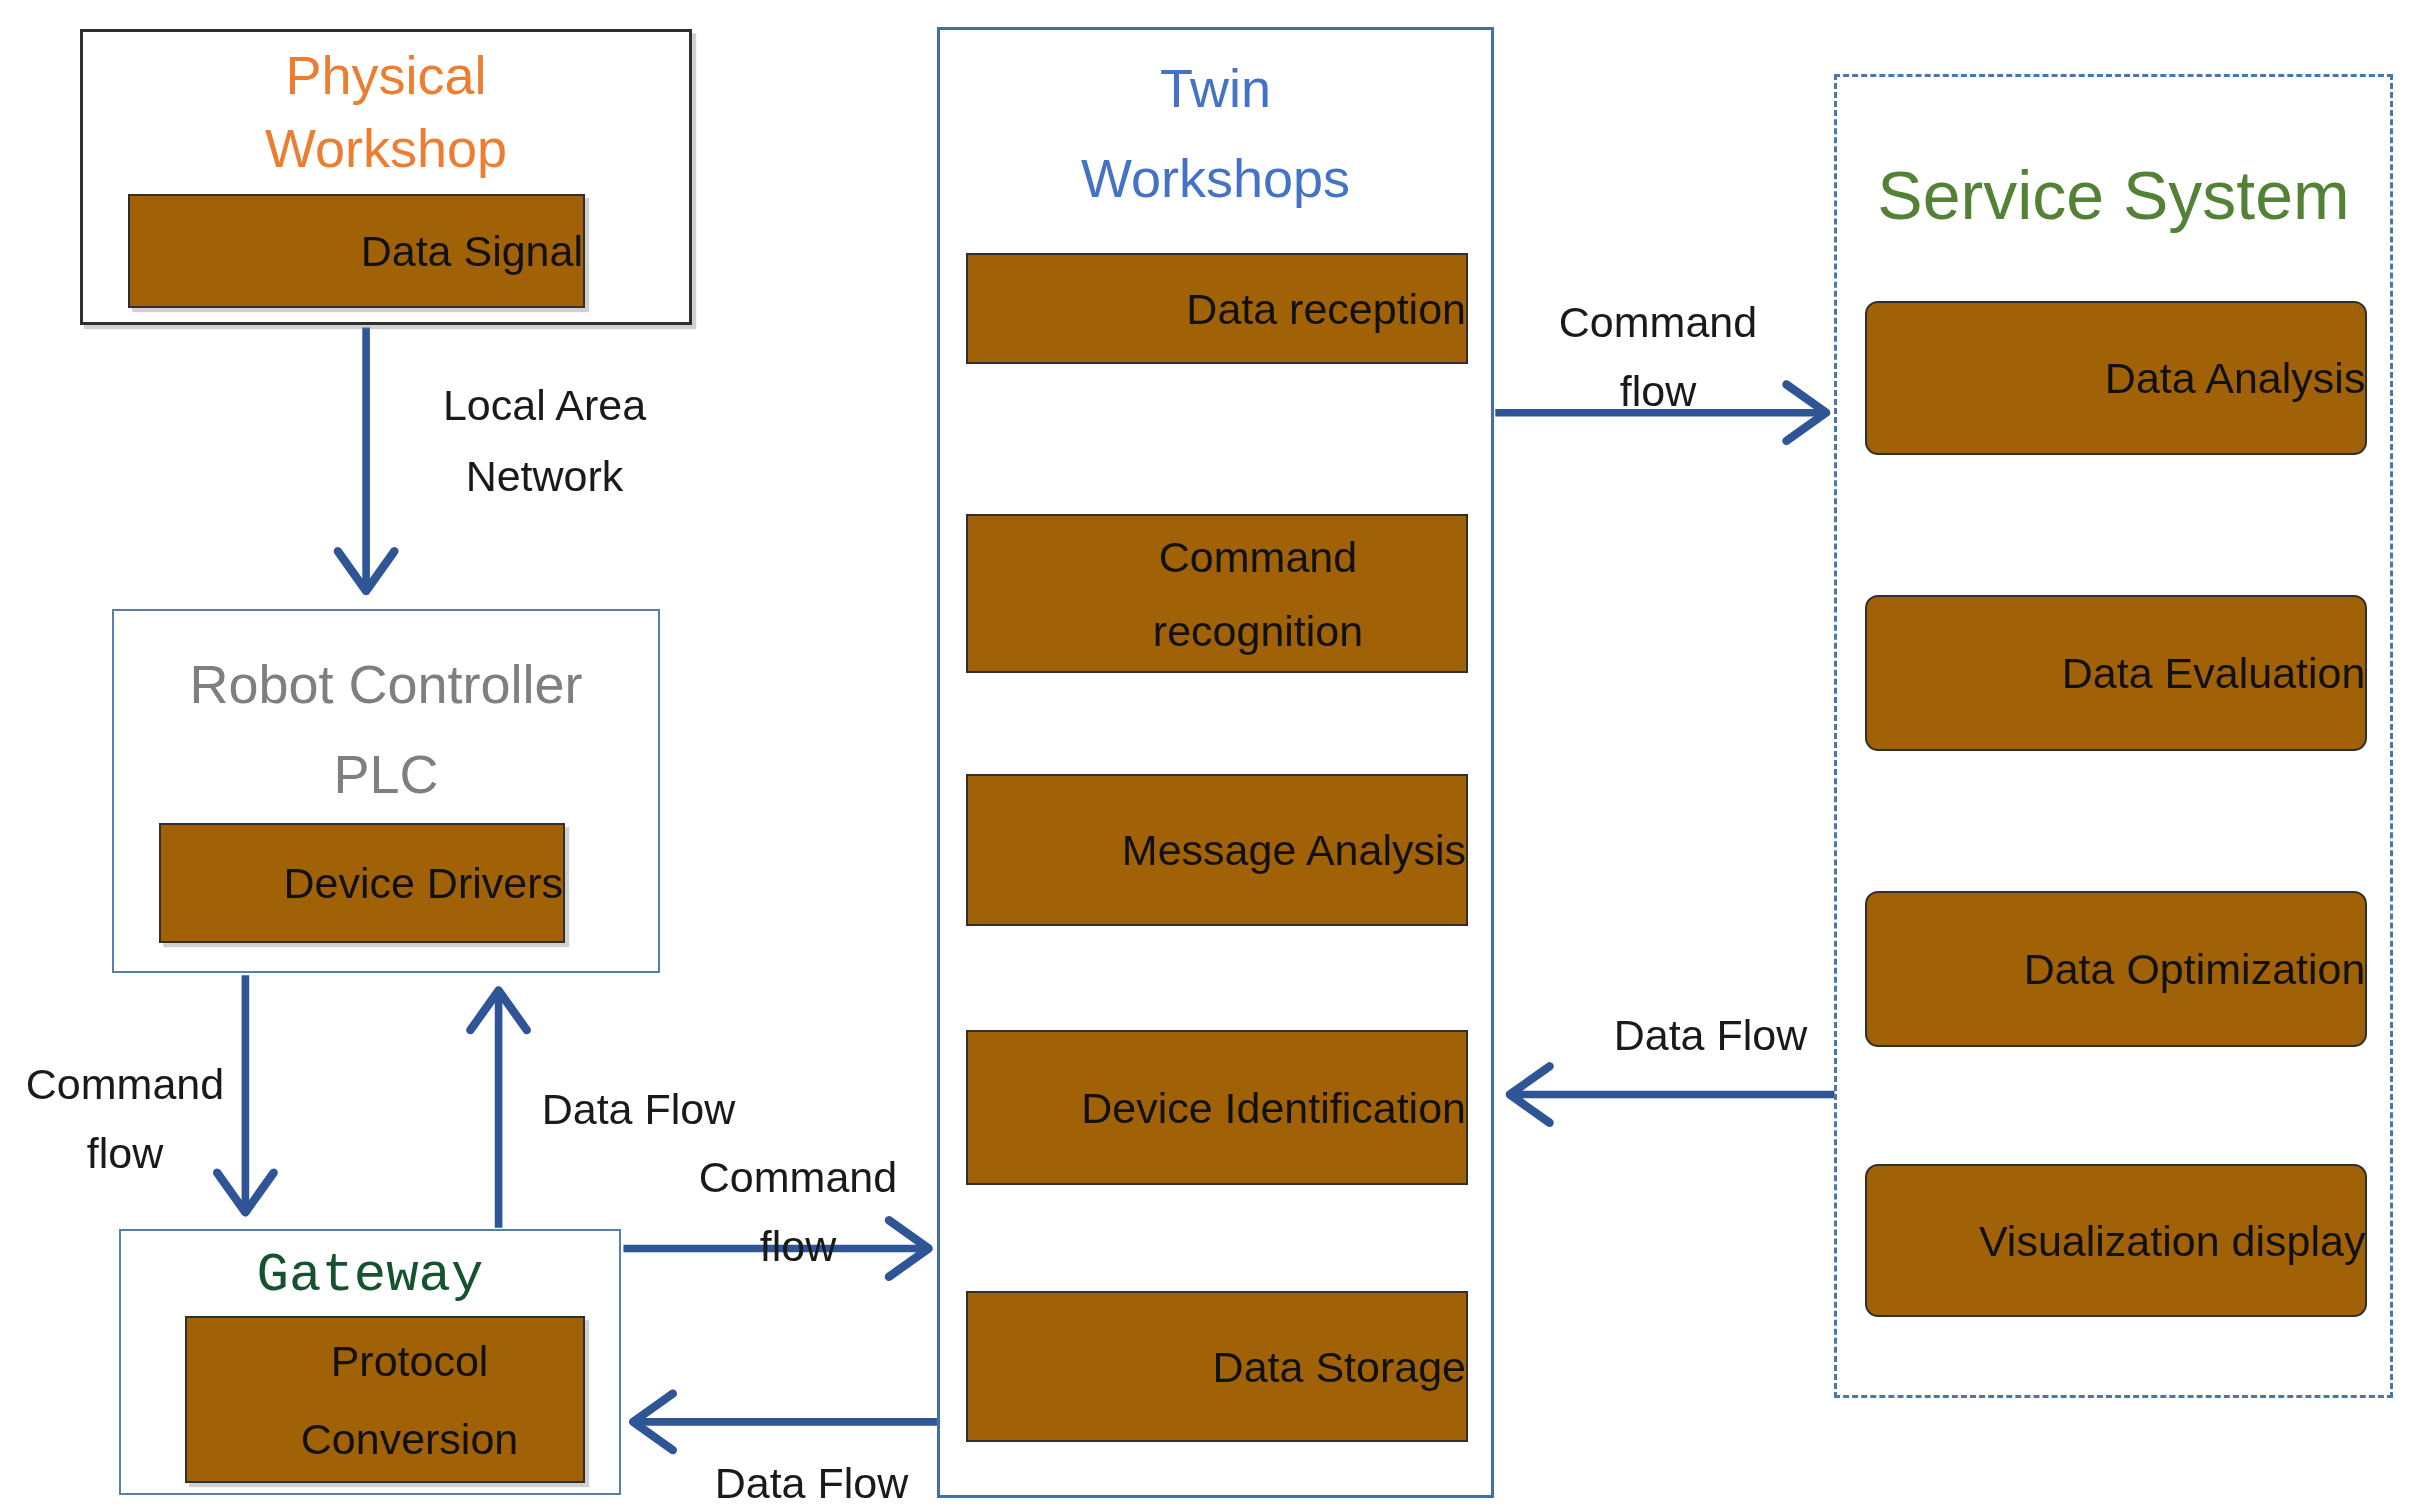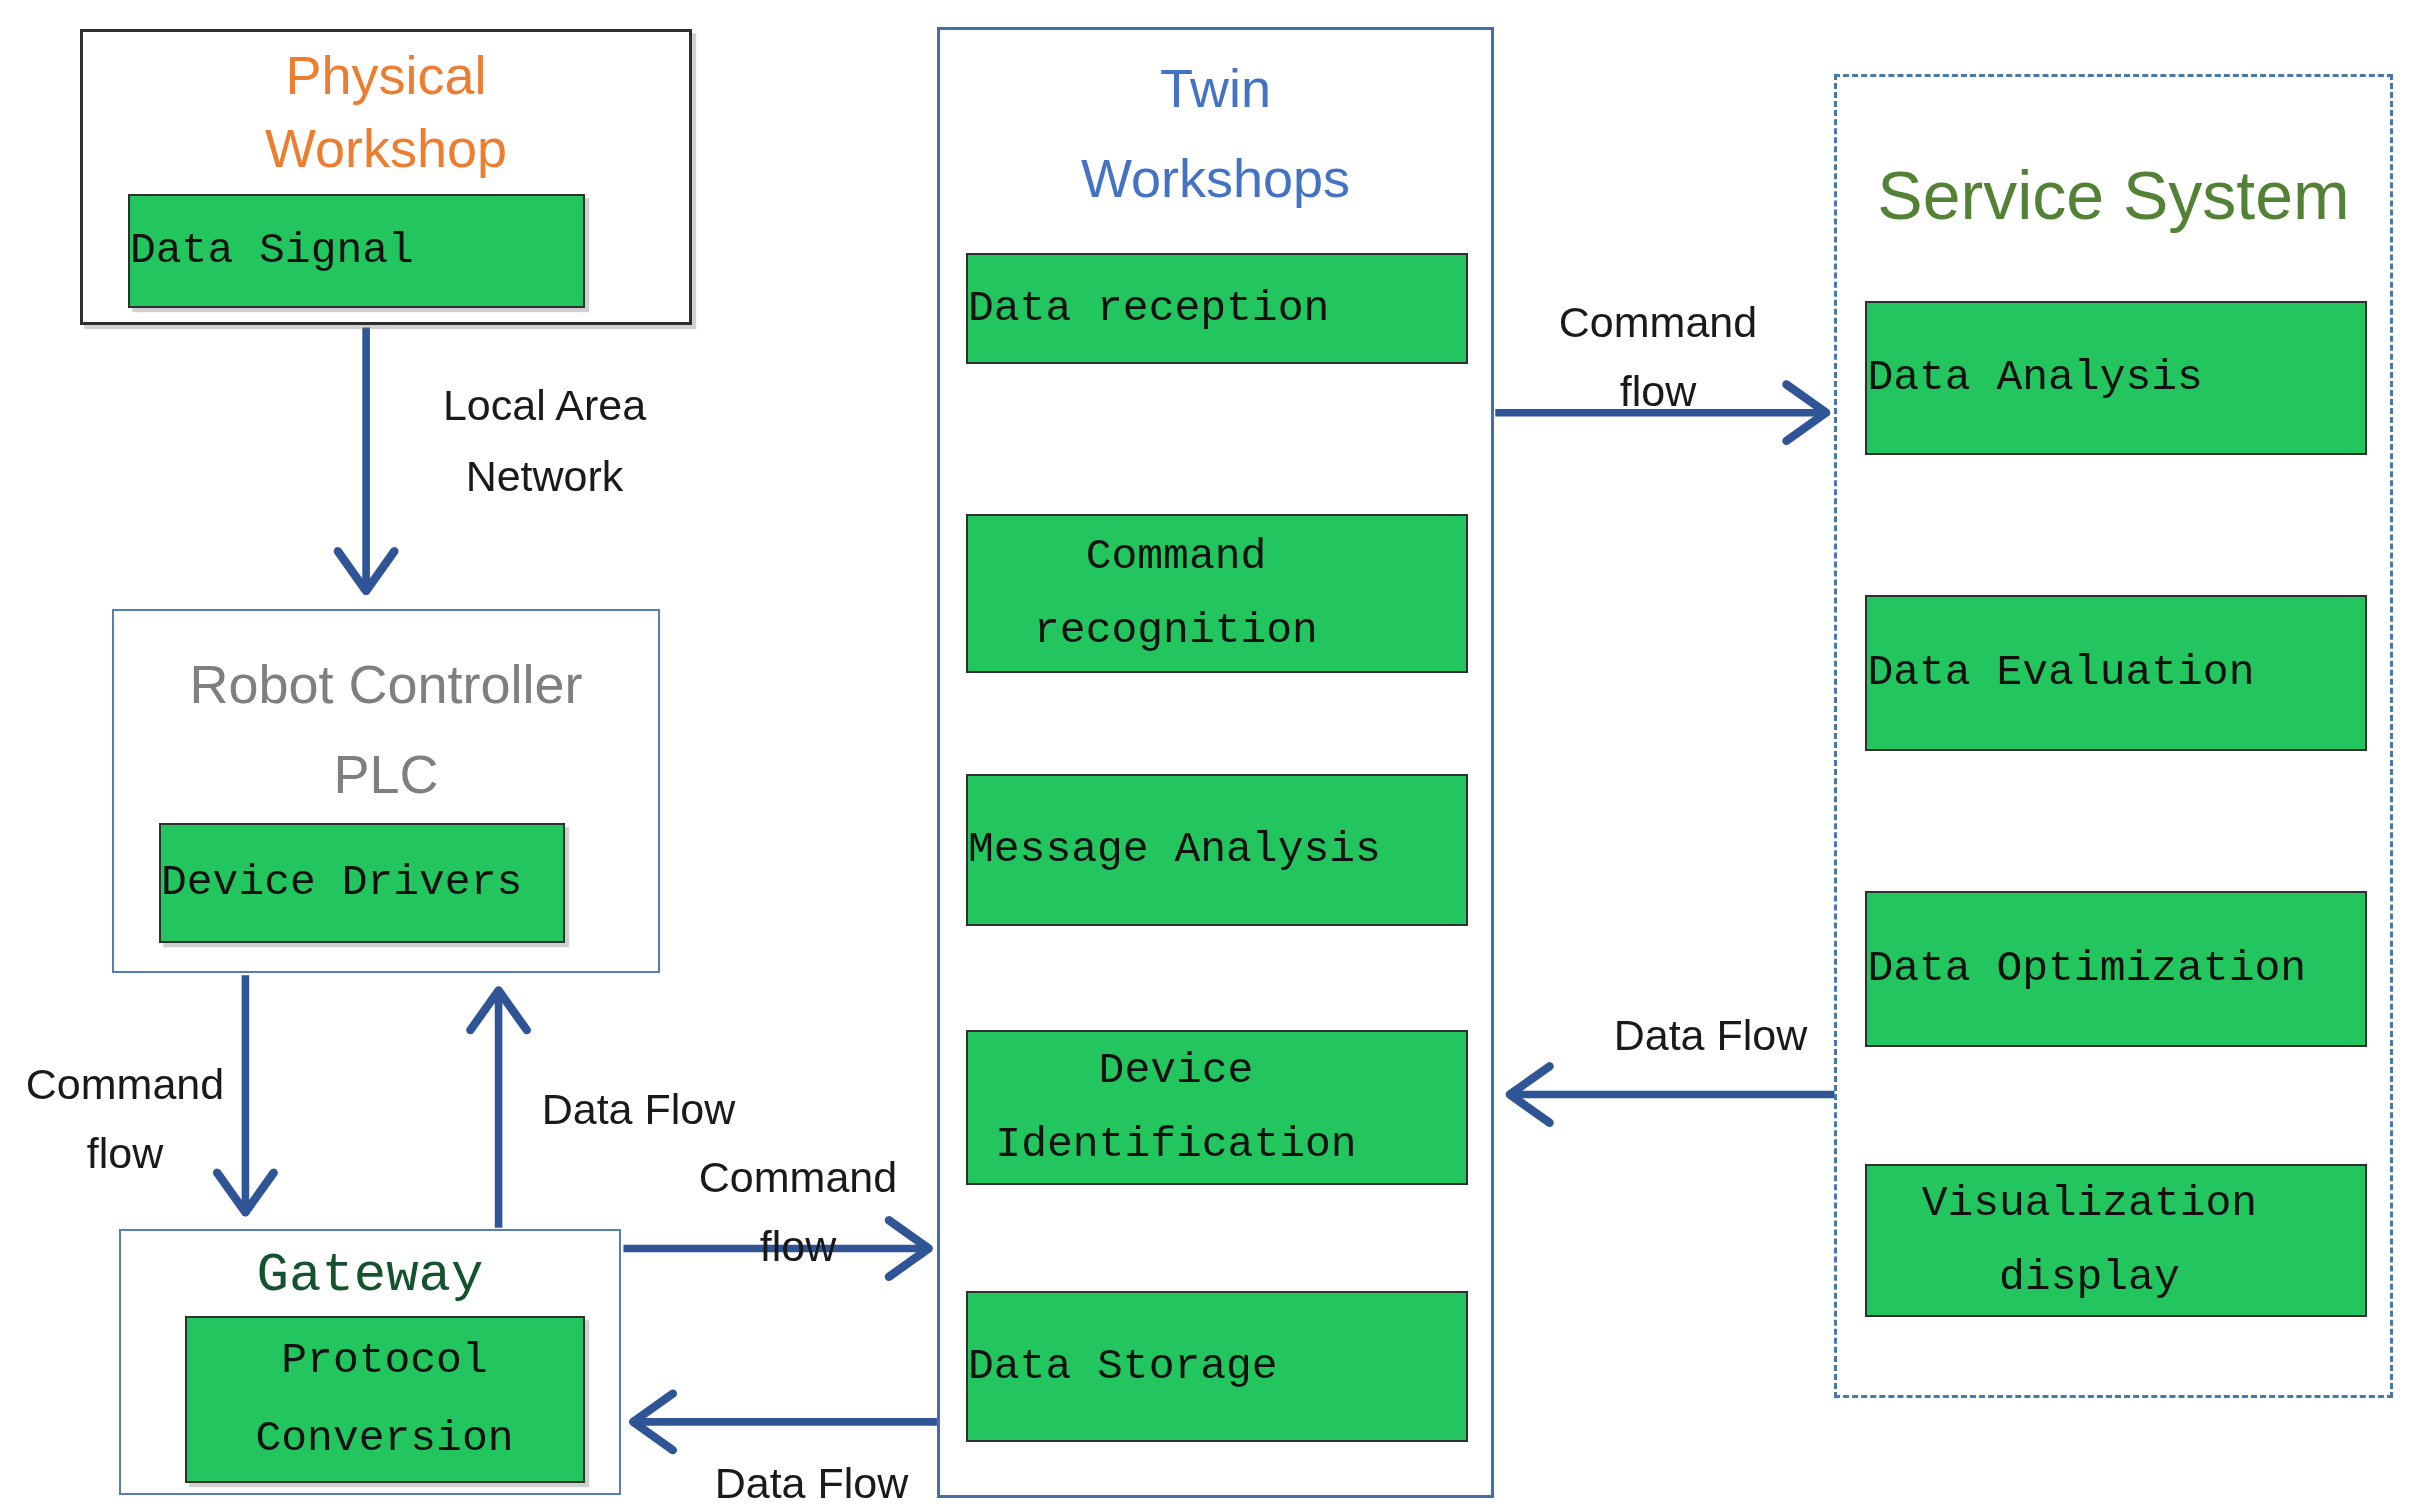--- a/index.html
+++ b/index.html
@@ -8,24 +8,24 @@
     width:2426px;height:1510px;
     background:#ffffff;
     font-family:"Liberation Sans", sans-serif;
     color:#1a1a1a;
     overflow:hidden;
   }
   
   .grp{position:absolute;background:#ffffff;box-sizing:border-box;}
   .grp-title{position:absolute;left:0;right:0;text-align:center;font-size:54px;line-height:75px;}
   .leaf{
-    position:absolute;box-sizing:border-box;background:#22c55e;
+    position:absolute;box-sizing:border-box;background:#a16207;
     border:2.8px solid #2f2f2f;
-    display:flex;align-items:center;justify-content:flex-start;text-align:center;
-    font-family:Liberation Mono, monospace;
+    display:flex;align-items:center;justify-content:flex-end;text-align:center;
+    font-family:Liberation Sans, sans-serif;
     font-size:43px;line-height:74px;color:#111111;
   }
   .leaf .lab{display:inline-block;}
   .shadow{box-shadow:4.2px 4.2px 0 rgba(120,120,120,0.35);}
   
   #physical-workshop{left:80px;top:29px;width:612px;height:296px;border:3.5px solid #2f2f2f;box-shadow:4.2px 4.2px 0 rgba(120,120,120,0.35);}
   #physical-workshop .grp-title{top:7px;color:#ED7D31;line-height:73px;}
   #physical-workshop .grp-title .tw{display:inline-block;max-width:389px;}
   #box-data-signal{left:45px;top:162px;width:457px;height:114px;}
 
@@ -45,21 +45,21 @@
   .twin-item{left:26px;width:502px;}
   .twin-item .lab{max-width:416px;}
   #box-data-reception{top:223px;height:111px;}
   #box-command-recognition{top:484px;height:159px;}
   #box-message-analysis{top:744px;height:152px;}
   #box-device-identification{top:1000px;height:155px;}
   #box-data-storage{top:1261px;height:151px;}
 
   #service-system{left:1834px;top:74px;width:559px;height:1324px;border:3.5px dashed #4878A8;background:transparent;}
   #service-system .grp-title{top:89px;color:#538135;font-size:68px;line-height:58px;}
-  .svc-item{left:28.4px;width:502px;}
+  .svc-item{left:28.4px;width:502px;border-radius:13px;}
   .svc-item .lab{max-width:444px;}
   #box-data-analysis{top:224px;height:154px;}
   #box-data-evaluation{top:518px;height:156px;}
   #box-data-optimization{top:814px;height:156px;}
   #box-visualization-display{top:1087px;height:153px;}
 
   
   .flow-lbl{
     position:absolute;text-align:center;
     font-size:43px;line-height:69px;color:#1a1a1a;

